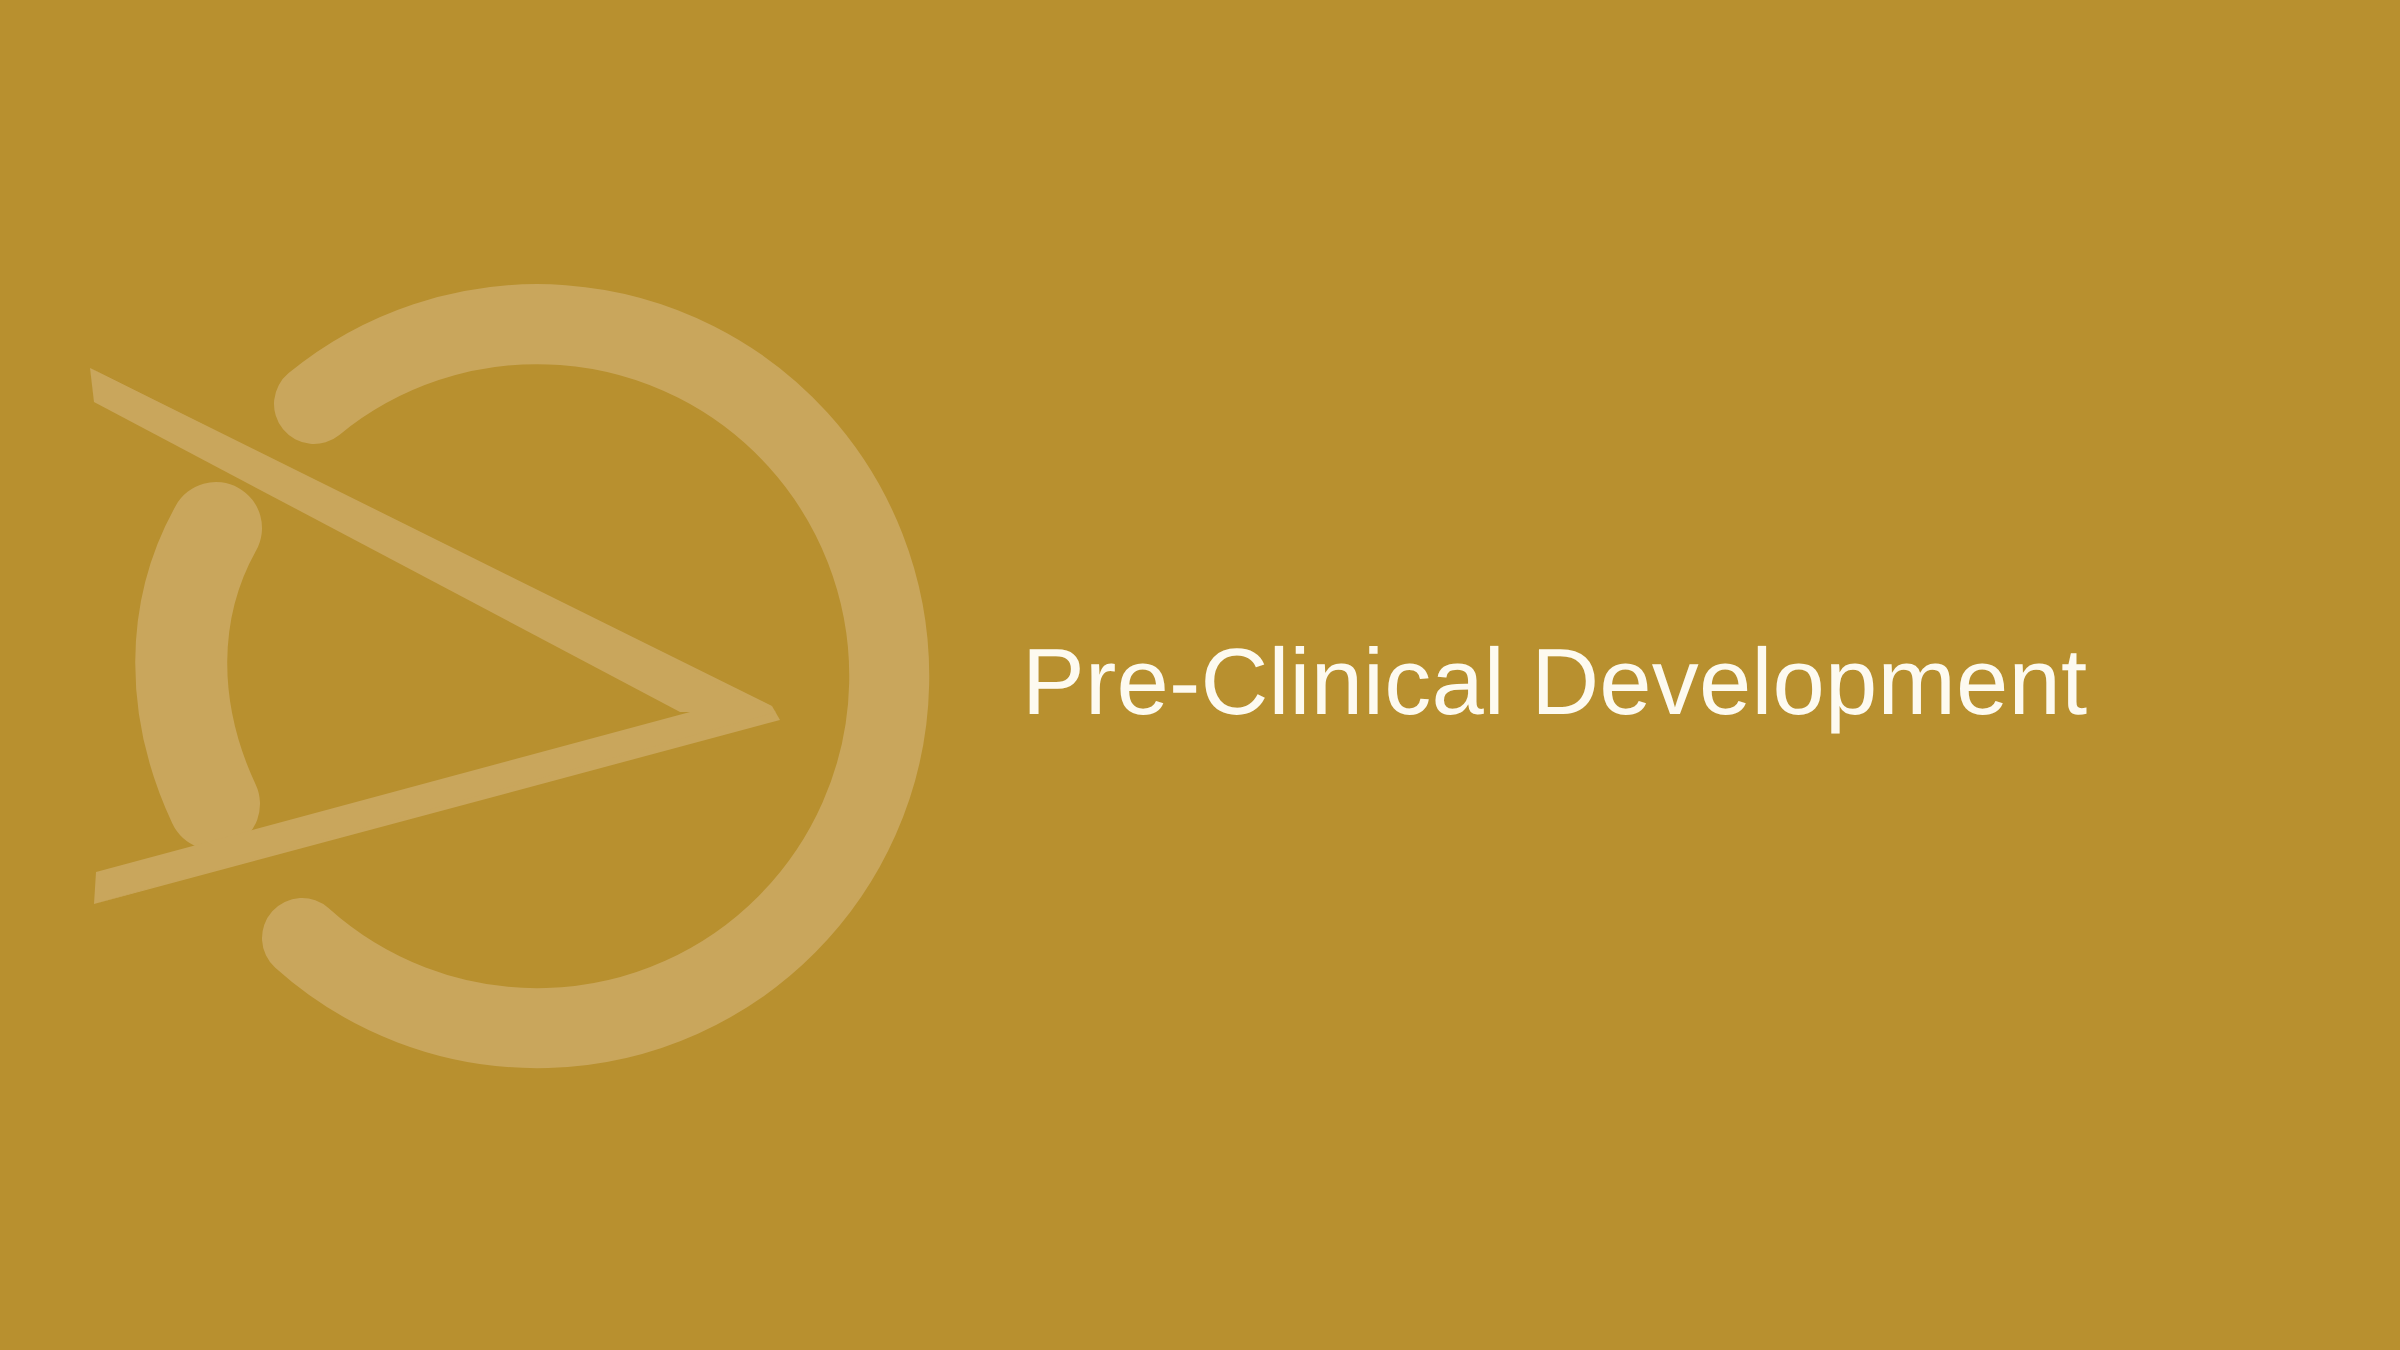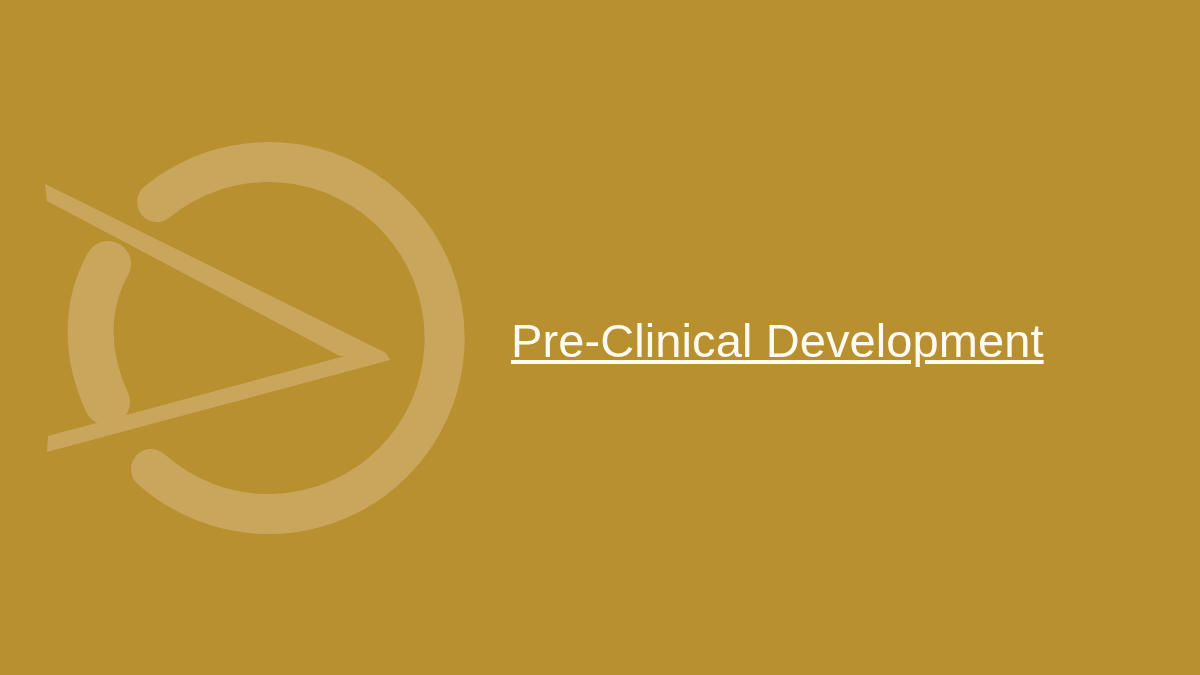--- a/index.html
+++ b/index.html
@@ -107,16 +107,16 @@
                  L 388 356
                  L 345 356
                  L 48 436
                  Z" fill="#c9a65c"></path>
       </g>
 
     </svg>
   </div>
 
   <div id="title-block">
-    <h1 id="slide-title" style="color: rgb(253, 250, 240); text-decoration: underline;">Pre-Clinical Development</h1>
+    <h1 id="slide-title" style="color: rgb(253, 250, 240);">Pre-Clinical Development</h1>
   </div>
 
 </div>
 
 </body></html>

